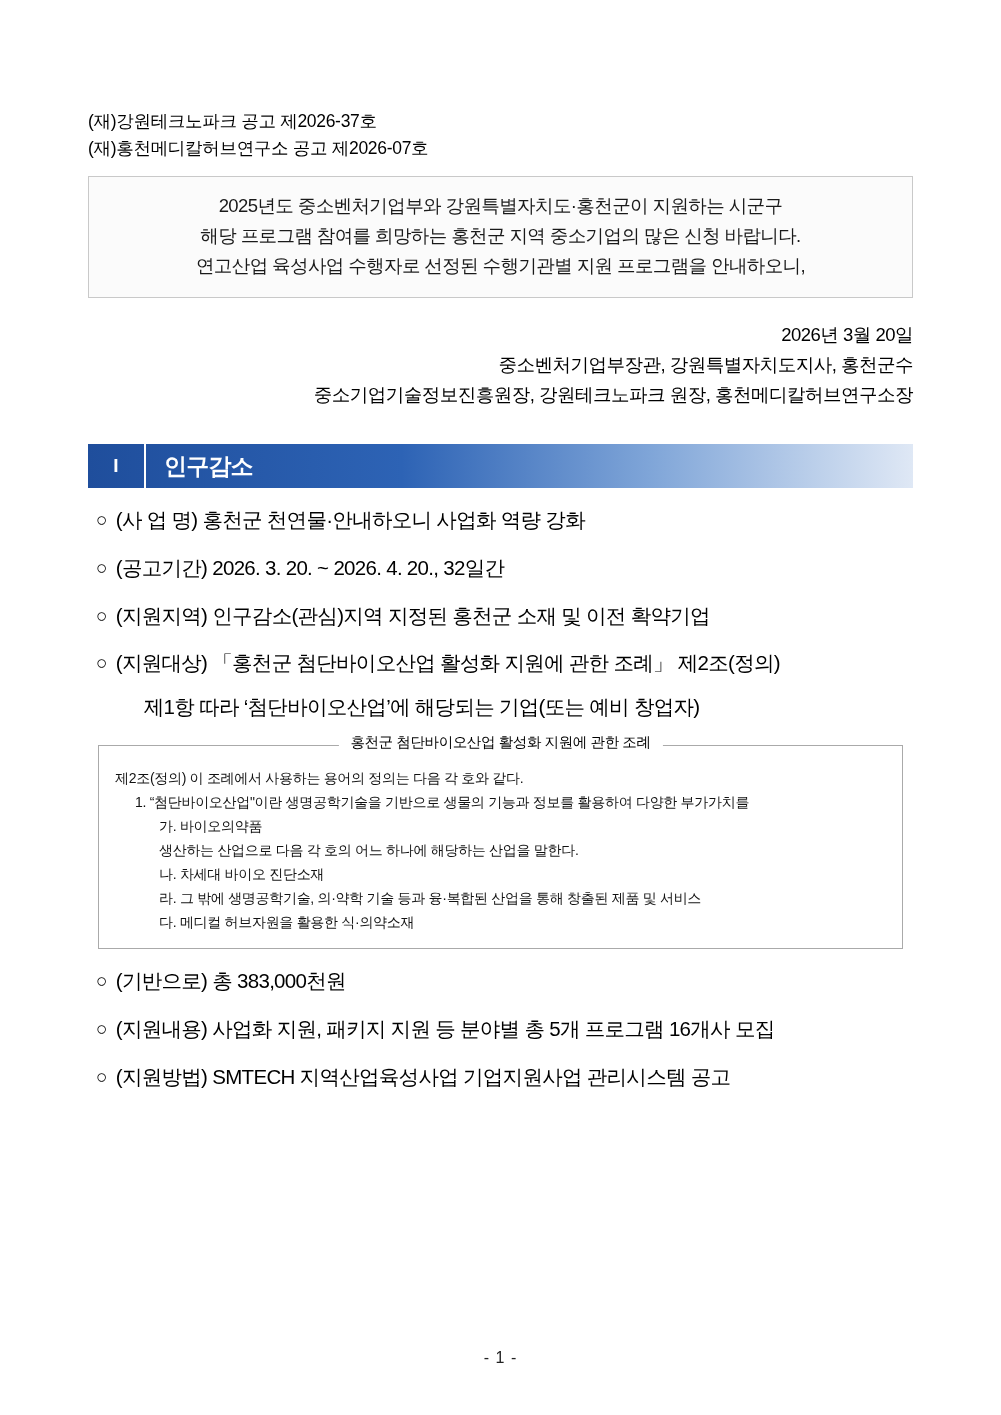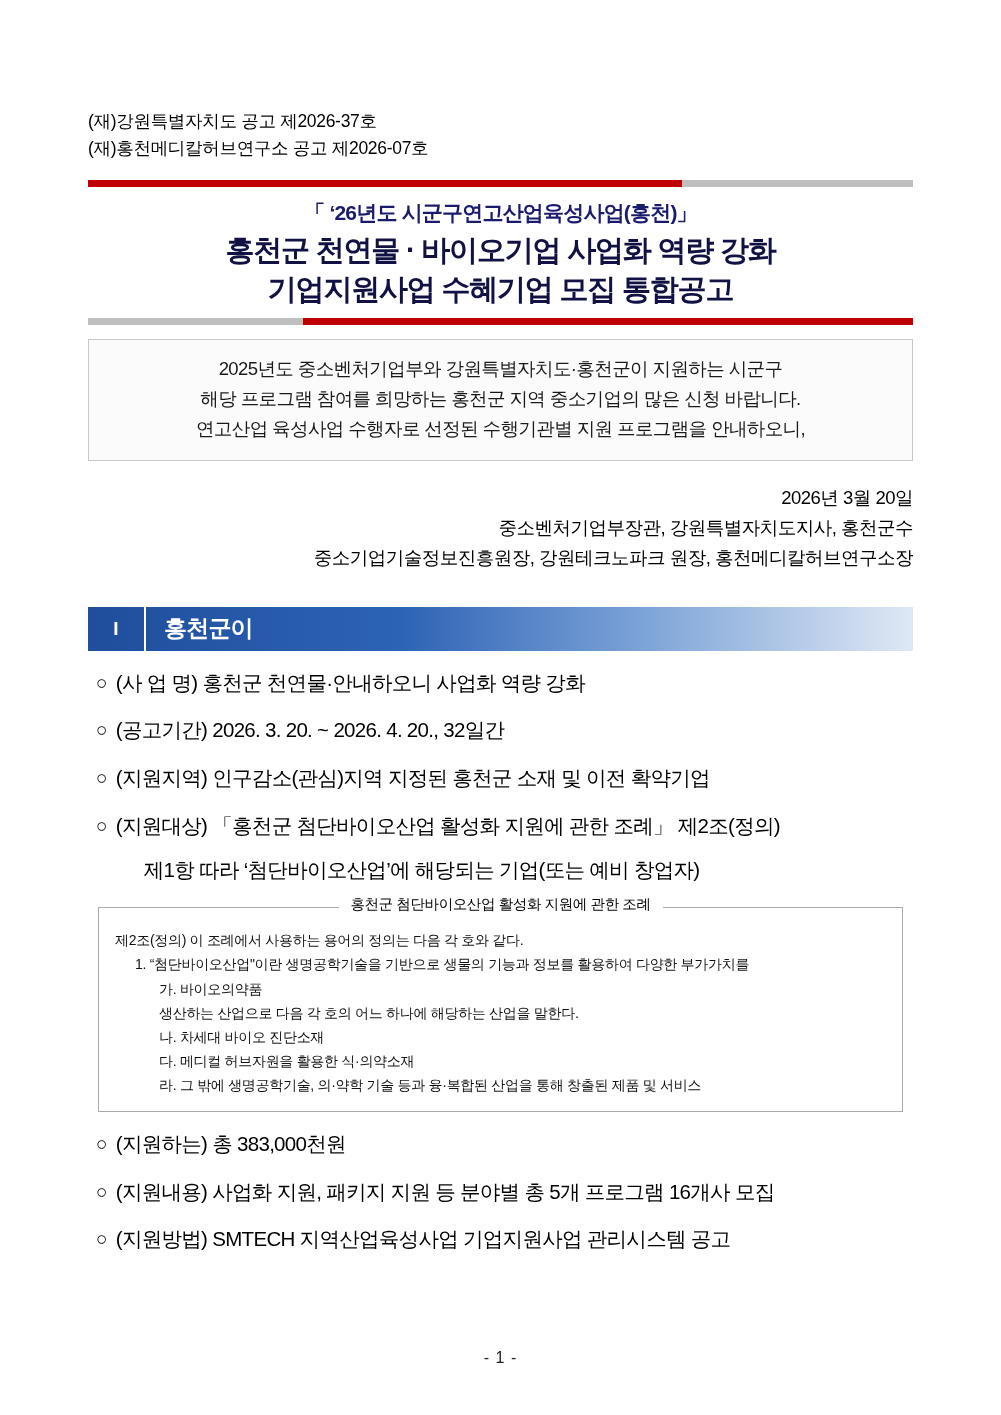--- a/index.html
+++ b/index.html
@@ -178,55 +178,40 @@
     letter-spacing: 1px;
     color: #222;
   }
 </style>
 </head>
 <body>
 
 <div class="page">
 
   <div class="notice-lines">
-    <div>(재)강원특별자치도 공고 제2026-37호</div>
+    <div>(재)강원테크노파크 공고 제2026-37호</div>
     <div>(재)홍천메디칼허브연구소 공고 제2026-07호</div>
   </div>
 
-  <div class="title-block">
-    <div class="rule rule-top">
-      <div class="red"></div>
-      <div class="gray"></div>
-    </div>
-    <div class="title-inner">
-      <div class="title-sub">「 ‘26년도 시군구연고산업육성사업(홍천)」</div>
-      <div class="title-main">홍천군 천연물 · 바이오기업 사업화 역량 강화</div>
-      <div class="title-main">기업지원사업 수혜기업 모집 통합공고</div>
-    </div>
-    <div class="rule rule-bottom">
-      <div class="gray"></div>
-      <div class="red"></div>
-    </div>
-  </div>
 
   <div class="intro-box">
     <div>2025년도 중소벤처기업부와 강원특별자치도·홍천군이 지원하는 시군구</div>
     <div>해당 프로그램 참여를 희망하는 홍천군 지역 중소기업의 많은 신청 바랍니다.</div>
     <div>연고산업 육성사업 수행자로 선정된 수행기관별 지원 프로그램을 안내하오니,</div>
   </div>
 
   <div class="signature">
     <div>2026년 3월 20일</div>
     <div>중소벤처기업부장관, 강원특별자치도지사, 홍천군수</div>
     <div>중소기업기술정보진흥원장, 강원테크노파크 원장, 홍천메디칼허브연구소장</div>
   </div>
 
   <div class="section-bar">
     <div class="num">I</div>
-    <div class="label">홍천군이</div>
+    <div class="label">인구감소</div>
   </div>
 
   <div class="bullets">
     <div class="bullet">
       <span class="mark">○</span>
       <span class="txt">(사 업 명) 홍천군 천연물·안내하오니 사업화 역량 강화</span>
     </div>
     <div class="bullet">
       <span class="mark">○</span>
       <span class="txt">(공고기간) 2026. 3. 20. ~ 2026. 4. 20., 32일간</span>
@@ -244,28 +229,28 @@
     </div>
   </div>
 
   <div class="ord-wrap">
     <div class="ord-title">홍천군 첨단바이오산업 활성화 지원에 관한 조례</div>
     <div class="ord-line ord-l0">제2조(정의) 이 조례에서 사용하는 용어의 정의는 다음 각 호와 같다.</div>
     <div class="ord-line ord-l1">1. “첨단바이오산업"이란 생명공학기술을 기반으로 생물의 기능과 정보를 활용하여 다양한 부가가치를</div>
     <div class="ord-line ord-l2">가. 바이오의약품</div>
     <div class="ord-line ord-l1b">생산하는 산업으로 다음 각 호의 어느 하나에 해당하는 산업을 말한다.</div>
     <div class="ord-line ord-l2">나. 차세대 바이오 진단소재</div>
+    <div class="ord-line ord-l2">라. 그 밖에 생명공학기술, 의·약학 기술 등과 융·복합된 산업을 통해 창출된 제품 및 서비스</div>
     <div class="ord-line ord-l2">다. 메디컬 허브자원을 활용한 식·의약소재</div>
-    <div class="ord-line ord-l2">라. 그 밖에 생명공학기술, 의·약학 기술 등과 융·복합된 산업을 통해 창출된 제품 및 서비스</div>
   </div>
 
   <div class="bullets">
     <div class="bullet">
       <span class="mark">○</span>
-      <span class="txt">(지원하는) 총 383,000천원</span>
+      <span class="txt">(기반으로) 총 383,000천원</span>
     </div>
     <div class="bullet">
       <span class="mark">○</span>
       <span class="txt">(지원내용) 사업화 지원, 패키지 지원 등 분야별 총 5개 프로그램 16개사 모집</span>
     </div>
     <div class="bullet">
       <span class="mark">○</span>
       <span class="txt">(지원방법) SMTECH 지역산업육성사업 기업지원사업 관리시스템 공고</span>
     </div>
   </div>

